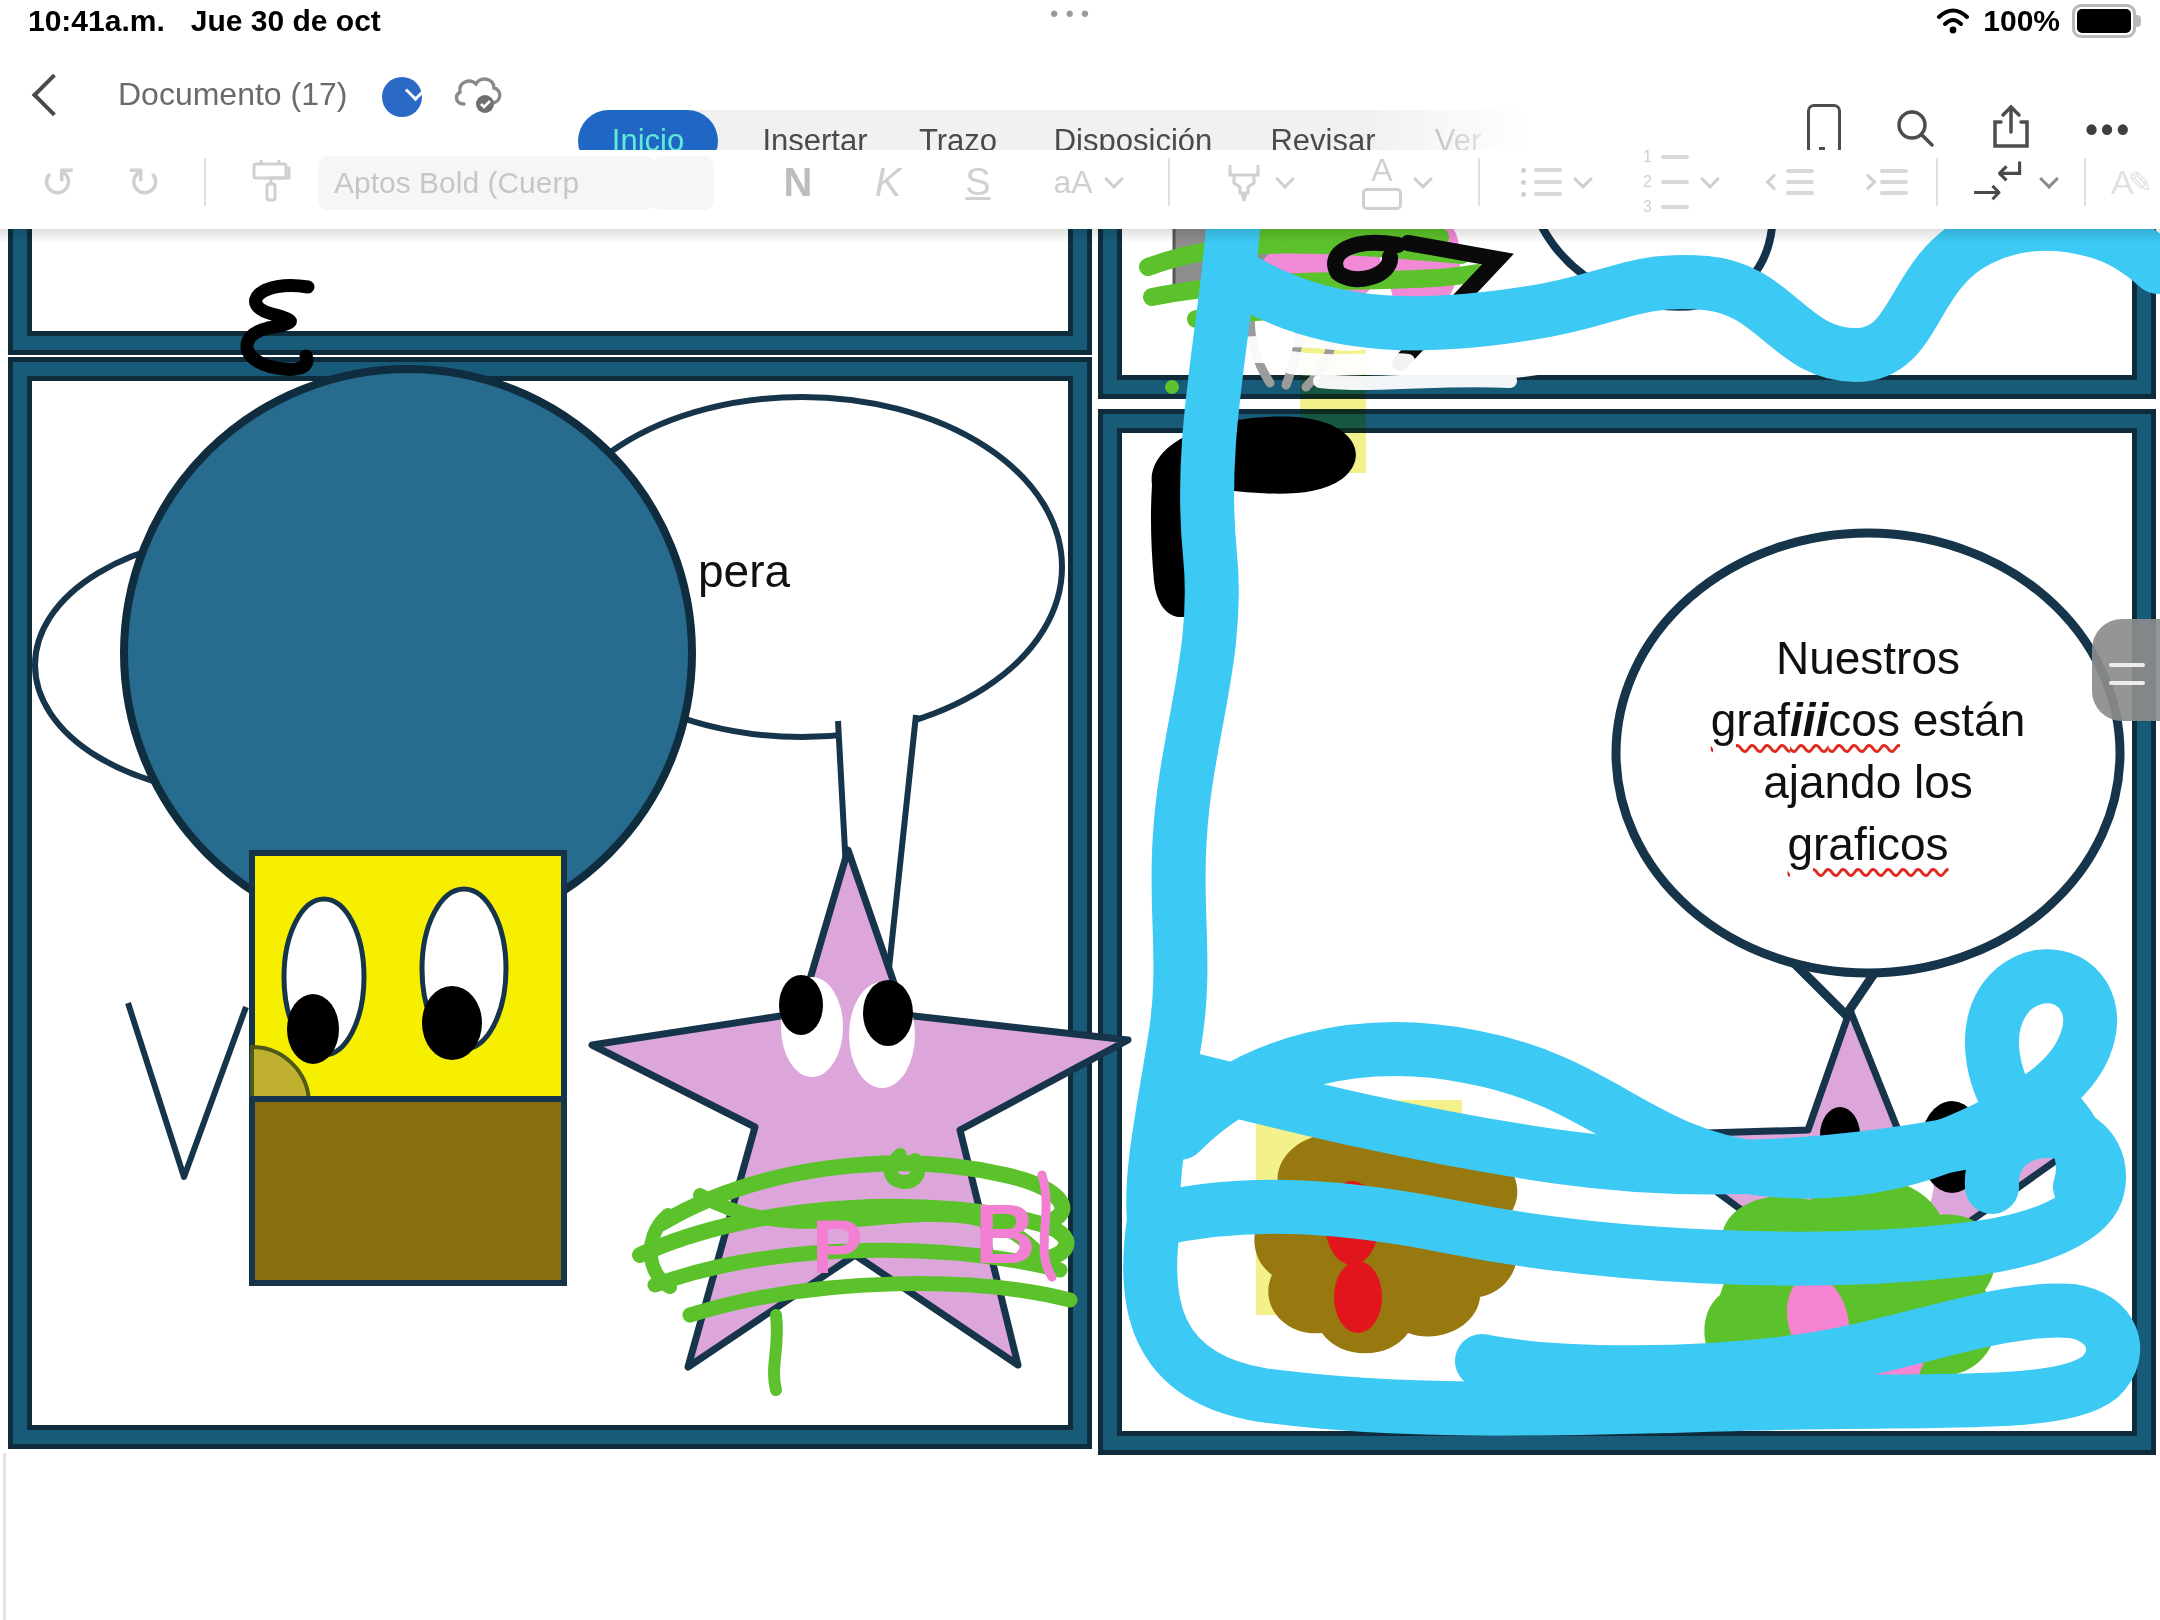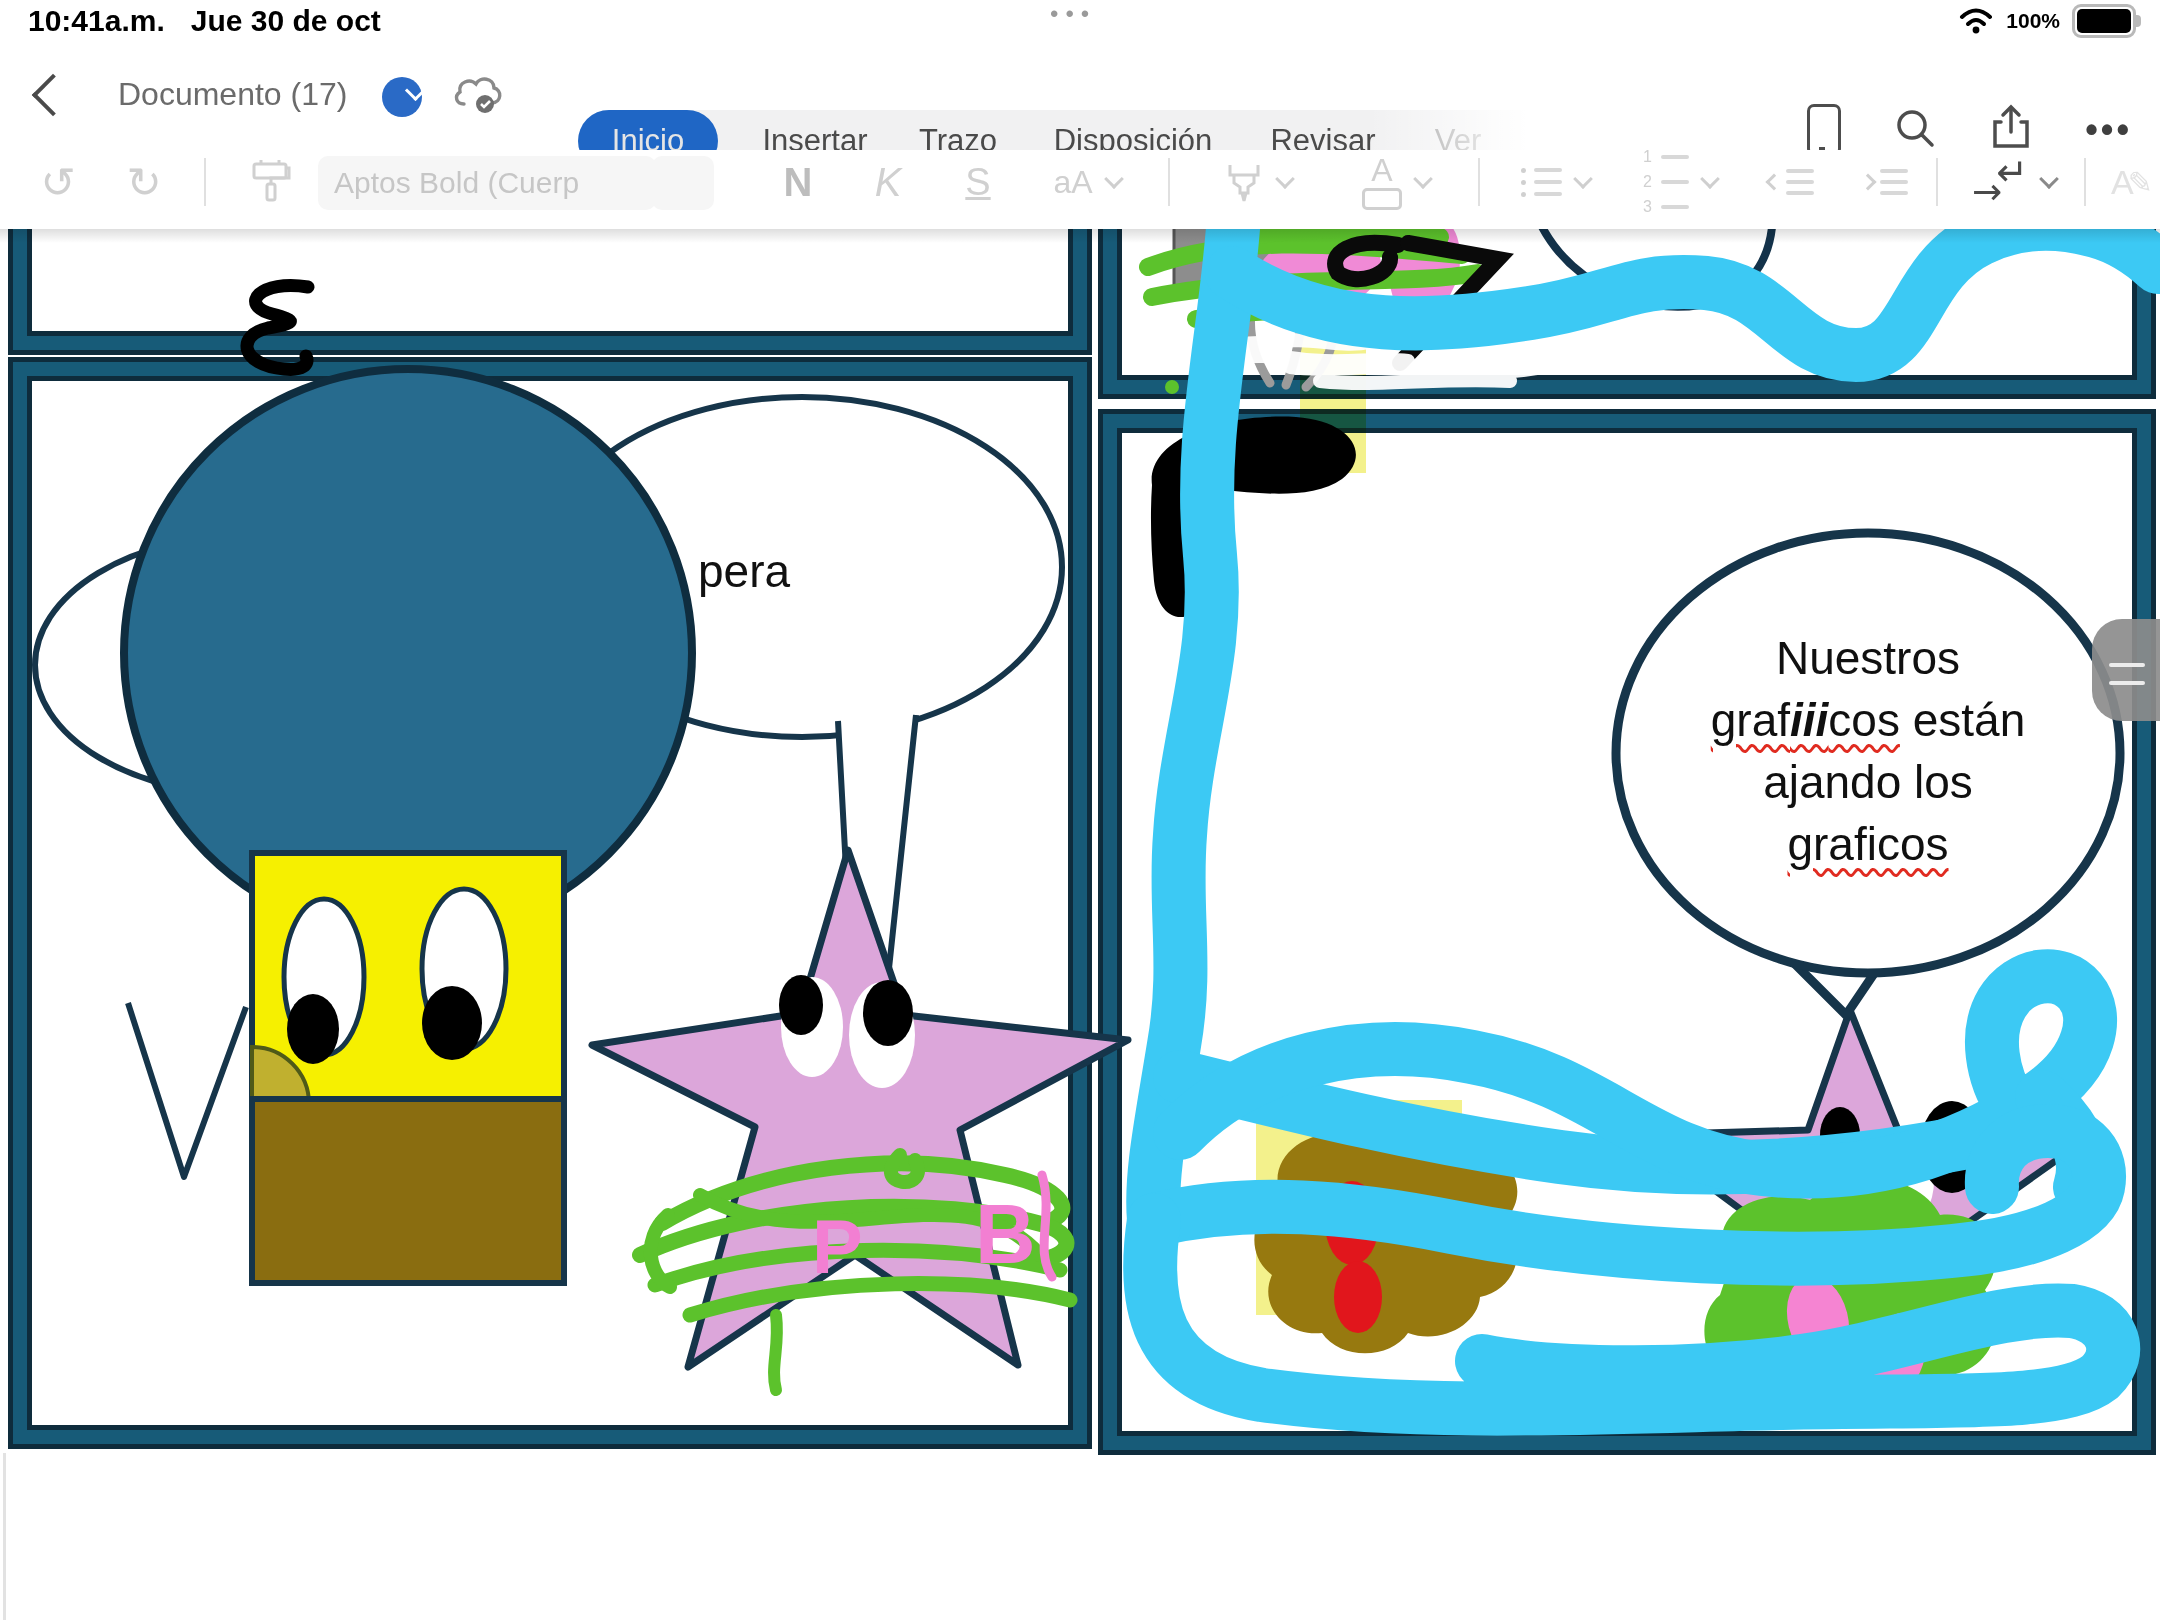--- a/index.html
+++ b/index.html
@@ -4,39 +4,39 @@
 <style>
   html,body{margin:0;padding:0;background:#fff;}
   #app{position:relative;width:2160px;height:1620px;overflow:hidden;background:#fff;
        font-family:"Liberation Sans",sans-serif;}
   
   .statusbar{position:absolute;left:0;top:0;width:2160px;height:44px;background:#fff;}
   .sb-left{position:absolute;left:28px;top:4px;font-size:30px;font-weight:700;color:#000;}
   .sb-date{font-weight:600;margin-left:26px;}
   .sb-dots{position:absolute;left:1050px;top:0px;font-size:24px;letter-spacing:7px;color:#9a9a9a;}
   .sb-right{position:absolute;right:24px;top:4px;display:flex;align-items:center;gap:12px;}
-  .sb-batt-pct{font-size:21px;font-weight:700;color:#000;}
+  .sb-batt-pct{font-size:30px;font-weight:700;color:#000;}
   .battery{position:relative;width:58px;height:28px;border:3px solid #b9b9b9;border-radius:9px;}
   .battery .fill{position:absolute;left:2px;top:2px;right:2px;bottom:2px;background:#000;border-radius:5px;}
   .battery .tip{position:absolute;right:-8px;top:8px;width:5px;height:12px;background:#b9b9b9;border-radius:0 4px 4px 0;}
   
   .titlerow{position:absolute;left:0;top:44px;width:2160px;height:106px;background:#fff;text-align:center;}
   .backchev{position:absolute;left:38px;top:36px;width:26px;height:26px;
             border-left:4px solid #4a4a4a;border-bottom:4px solid #4a4a4a;transform:rotate(45deg);cursor:pointer;}
   .doc-title{position:absolute;left:118px;top:32px;font-size:32px;color:#6b6b6b;}
   .doc-badge{position:absolute;left:382px;top:33px;width:40px;height:40px;border-radius:50%;background:#2a6ac6;}
   .doc-badge .chev{position:absolute;left:12px;top:12px;width:12px;height:12px;
        border-right:3px solid #fff;border-bottom:3px solid #fff;transform:rotate(45deg);}
   .cloudicon{position:absolute;left:452px;top:28px;}
   .tabstrip{position:absolute;left:578px;top:66px;width:1000px;height:62px;background:#f1f1f2;border-radius:31px 0 0 31px;}
   .tabfade{position:absolute;left:1368px;top:66px;width:212px;height:62px;
            background:linear-gradient(to right,rgba(255,255,255,0),#fff 75%);}
   .tab{position:absolute;top:66px;height:62px;display:flex;align-items:center;justify-content:center;
        font-size:31px;color:#4a4a4a;cursor:pointer;}
-  .tab-selected{background:#1f66c5;color:#e5e5e5;border-radius:31px;}
+  .tab-selected{background:#1f66c5;color:#5eead4;border-radius:31px;}
   .tab-faded{color:#9b9b9b;} .tab-ghost{color:#c9c9c9;}
   .tr-icons{position:absolute;right:28px;top:60px;display:flex;align-items:center;gap:52px;}
   .phoneicon{width:28px;height:46px;border:3.5px solid #4d4d4d;border-radius:7px;position:relative;}
   .phoneicon::after{content:"";position:absolute;left:9px;bottom:3px;width:6px;height:3px;background:#4d4d4d;}
   .ellipsis{font-size:36px;color:#3f3f3f;letter-spacing:3px;font-weight:700;}
   
   .toolbar2{position:absolute;left:0;top:150px;width:2160px;height:64px;background:#fff;}
   .t2{position:absolute;top:150px;height:64px;display:flex;align-items:center;justify-content:center;
       color:#d0d0d0;cursor:pointer;}
   .uicon{font-family:"DejaVu Sans",sans-serif;font-size:42px;}

